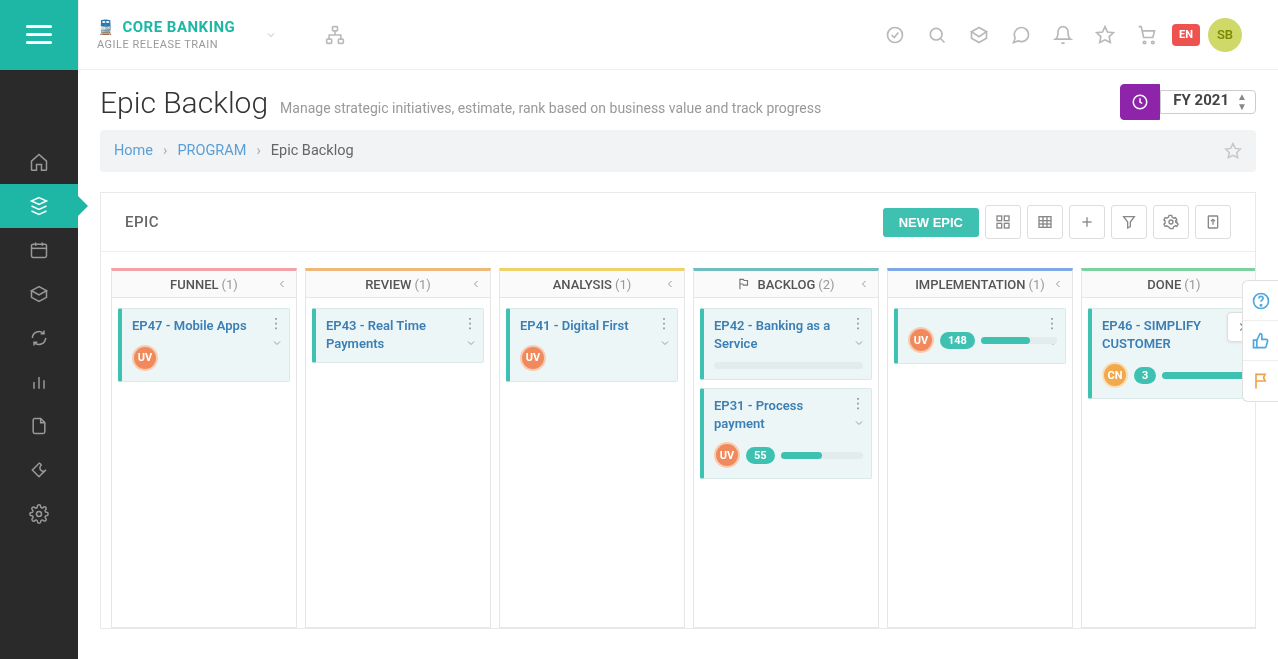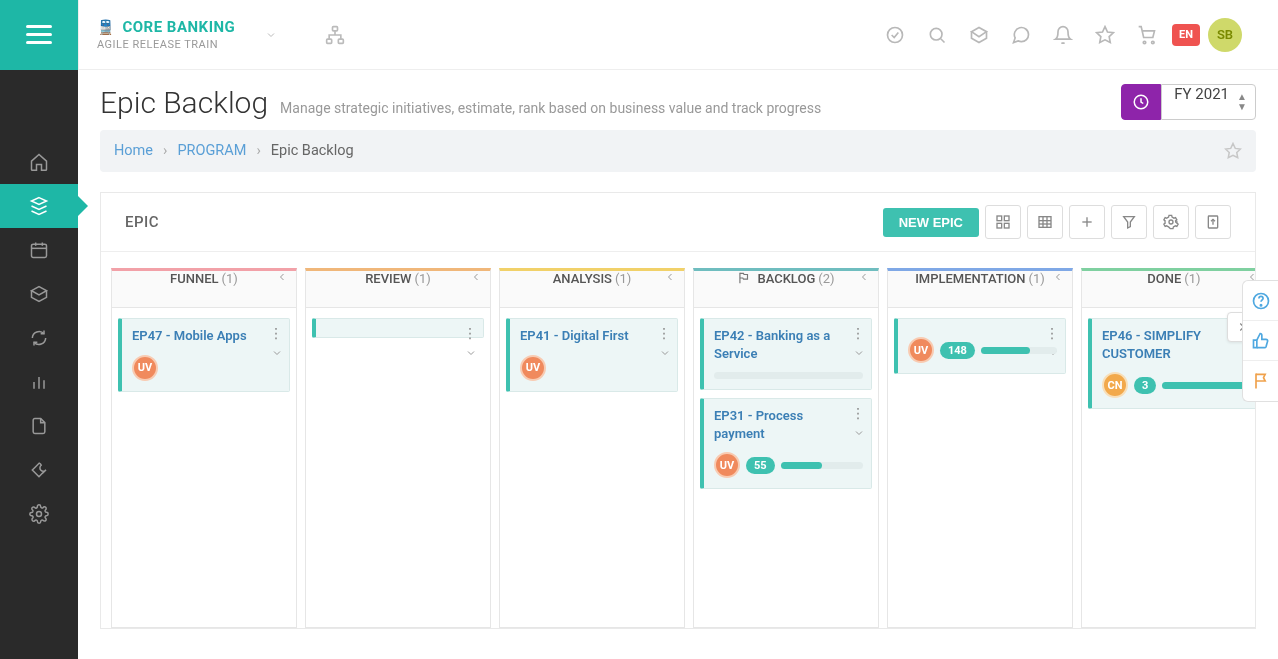--- a/index.html
+++ b/index.html
@@ -121,22 +121,22 @@
   .page-header-left { display:flex; align-items:baseline; gap:12px; flex-wrap:wrap; }
   .page-title { font-size:30px; font-weight:300; color:#333; }
   .page-sub { font-size:14px; color:#999; }
   .page-header-right { display:flex; align-items:center; gap:0; }
   .period-btn {
     width:40px; height:36px; background:#8e24aa; color:#fff;
     border:1px solid #8e24aa; border-radius:4px 0 0 4px;
     display:flex; align-items:center; justify-content:center; cursor:pointer;
   }
   .period-select {
-    height:36px; border:1px solid #ccc; border-radius:0 4px 4px 0;
-    padding:0 26px 0 12px; font-size:15px; font-weight:400; color:#444;
+    height:24px; border:1px solid #ccc; border-radius:0 4px 4px 0;
+    padding:0 26px 0 12px; font-size:15px; font-weight:700; color:#444;
     background:#fff; cursor:pointer; position:relative;
   }
   .period-select .psel-caret { position:absolute; right:8px; top:50%; transform:translateY(-50%); color:#888; font-size:10px; line-height:1; }
 
   .breadcrumb {
     background:#f1f3f5;
     border-radius:4px;
     padding:12px 14px;
     display:flex; align-items:flex-start; gap:10px;
     font-size:14.5px;
@@ -177,24 +177,24 @@
   }
   .lanes {
     display:flex; gap:8px;
   }
   .lane {
     flex:0 0 186px;
     display:flex; flex-direction:column;
     height:360px;
   }
   .lane-header {
-    height:40px;
+    height:30px;
     background:#fafafa;
     border:1px solid #e6e6e6;
-    display:flex; justify-content:center;
+    display:flex; align-items:center; justify-content:center;
     font-size:13px; color:#555; font-weight:500;
     position:relative;
     border-top-width:3px;
     cursor:pointer;
   }
   .lane-header .lh-count { color:#999; font-weight:400; margin-left:3px; }
   .lane-header .lh-caret { position:absolute; right:8px; color:#999; }
   .lane-header .lh-flag { margin-right:6px; color:#777; }
   .lane[data-accent="pink"]   .lane-header { border-top-color:#f2a1a8; }
   .lane[data-accent="orange"] .lane-header { border-top-color:#f0b77a; }
@@ -514,20 +514,21 @@
               <span>REVIEW</span>
               <span class="lh-count"> (1)</span>
               <span class="lh-caret">
                 <svg width="12" height="12" viewBox="0 0 24 24" fill="none" stroke="currentColor" stroke-width="2">
                   <polyline points="15 6 9 12 15 18"></polyline>
                 </svg>
               </span>
             </div>
             <div class="lane-body">
               <div class="card">
+                <div class="card-title">EP43 - Real Time Payments</div>
                 <div class="card-menu">⋮</div>
                 <div class="card-caret">
                   <svg width="12" height="12" viewBox="0 0 24 24" fill="none" stroke="currentColor" stroke-width="2">
                     <polyline points="6 9 12 15 18 9"></polyline>
                   </svg>
                 </div>
               </div>
             </div>
           </div>
           <div class="lane" data-accent="yellow">

